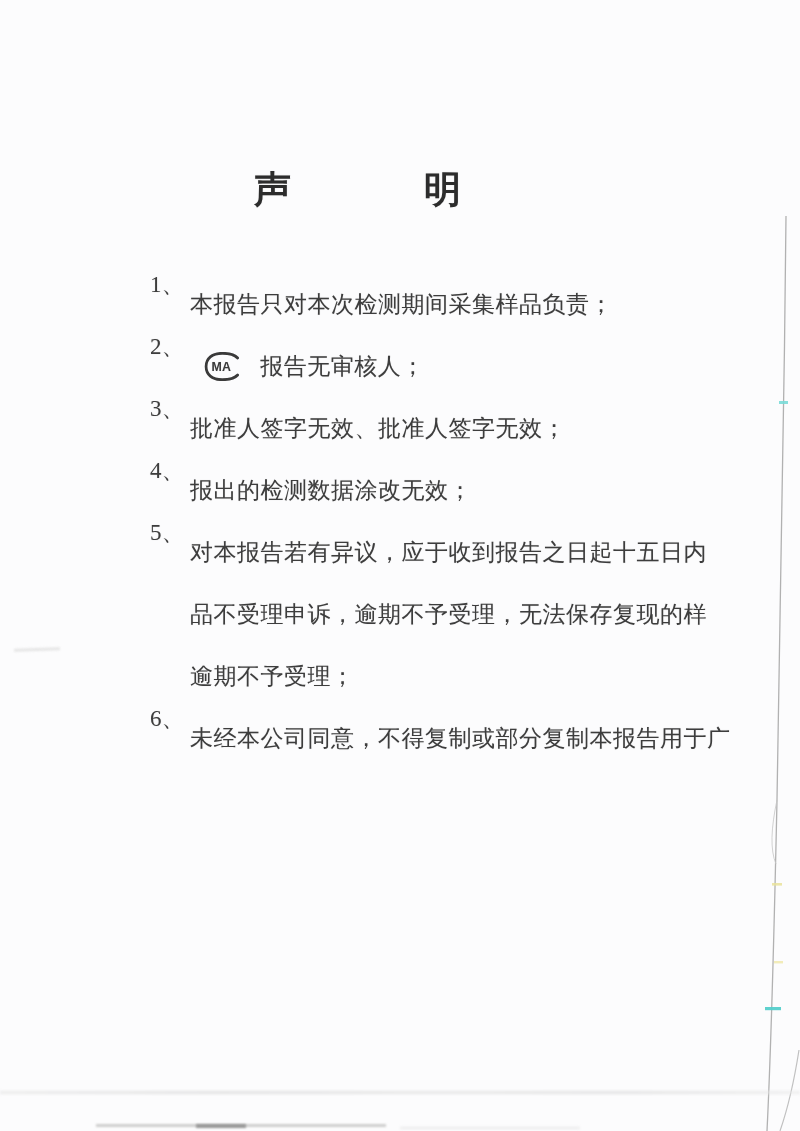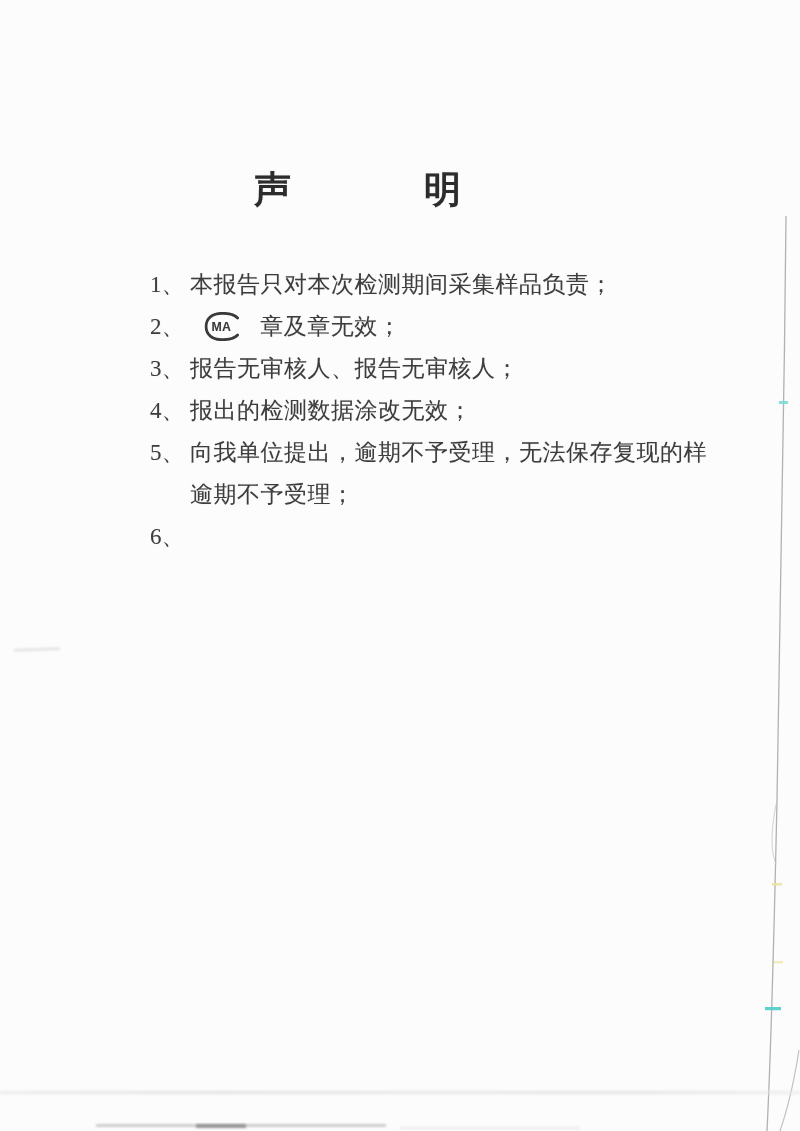--- a/index.html
+++ b/index.html
@@ -32,21 +32,21 @@
     top: 264px; left: 150px;
     margin: 0; padding: 0;
     list-style: none;
     font-size: 23px;
     line-height: 42px;
     text-shadow: 0 0 1px rgba(60,60,60,0.22);
   }
   .item { display: flex; align-items: flex-start; }
   .marker { flex: 0 0 40px; }
   .content { flex: 1 1 auto; }
-  .line { white-space: nowrap; letter-spacing: 0.5px; }
+  .line { white-space: nowrap; letter-spacing: 0.5px; margin-top: 20px; }
   
   .cma {
     display: inline-block;
     vertical-align: -7px;
     margin: 0 10px 0 14px;
   }
   
   .overlay {
     position: absolute; top: 0; left: 0;
     pointer-events: none;
@@ -83,49 +83,51 @@
   </li>
 
   <li class="item">
     <span class="marker">2、</span>
     <div class="content">
       <div class="line first-line">
   <svg class="cma" width="40" height="29" viewBox="0 0 46 34">
     <path d="M 39 7 C 35 2.5, 28 1.5, 21 1.5 C 9 1.5, 2 7.5, 2 17 C 2 26.5, 9 32.5, 21 32.5 C 28 32.5, 35 31.5, 39 27" fill="none" stroke="#3a3a3a" stroke-width="3.2" stroke-linecap="round"></path>
     <text class="cma-text" x="20" y="22" text-anchor="middle" font-family="Liberation Sans, sans-serif" font-size="14.5" font-weight="bold" fill="#3a3a3a">MA</text>
   </svg>
-<span>章及章无效；</span></div>
+<span>报告无审核人；</span></div>
     </div>
   </li>
 
   <li class="item">
     <span class="marker">3、</span>
     <div class="content">
-      <div class="line first-line"><span>报告无审核人、报告无审核人；</span></div>
+      <div class="line first-line"><span>批准人签字无效、批准人签字无效；</span></div>
     </div>
   </li>
 
   <li class="item">
     <span class="marker">4、</span>
     <div class="content">
       <div class="line first-line"><span>报出的检测数据涂改无效；</span></div>
     </div>
   </li>
 
   <li class="item">
     <span class="marker">5、</span>
     <div class="content">
-    <div class="line">向我单位提出，逾期不予受理，无法保存复现的样</div>
+      <div class="line first-line"><span>对本报告若有异议，应于收到报告之日起十五日内</span></div>
+    <div class="line">品不受理申诉，逾期不予受理，无法保存复现的样</div>
           <div class="line">逾期不予受理；</div>
         </div>
   </li>
 
   <li class="item">
     <span class="marker">6、</span>
     <div class="content">
+      <div class="line first-line"><span>未经本公司同意，不得复制或部分复制本报告用于广</span></div>
         </div>
   </li>
 </ol>
 
   <svg class="overlay" width="800" height="1131" viewBox="0 0 800 1131" aria-hidden="true">
     <path d="M 786 216 C 784 420, 780 640, 777 800 C 774 940, 771 1050, 767 1131" fill="none" stroke="#a9a9a9" stroke-width="1.3" opacity="0.9"></path>
     <path d="M 777 800 C 771 828, 770 850, 776 864" fill="none" stroke="#c6c6c6" stroke-width="1" opacity="0.8"></path>
     <path d="M 799 1050 C 794 1082, 788 1108, 780 1131" fill="none" stroke="#b5b5b5" stroke-width="1.2" opacity="0.85"></path>
     <rect x="779" y="401" width="9" height="3" fill="#7adbd8" opacity="0.9"></rect>
     <rect x="765" y="1007" width="16" height="3.2" fill="#55cfcb" opacity="0.95"></rect>

